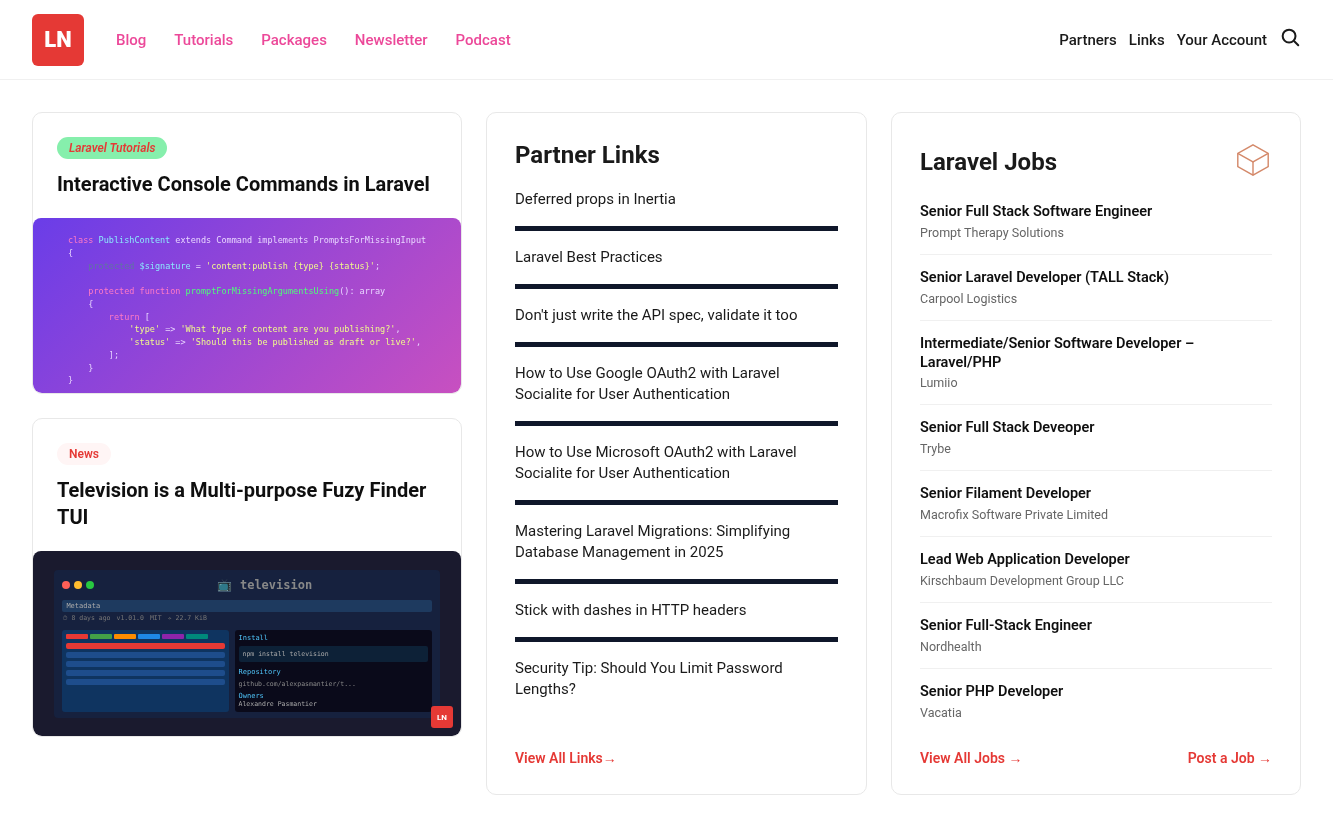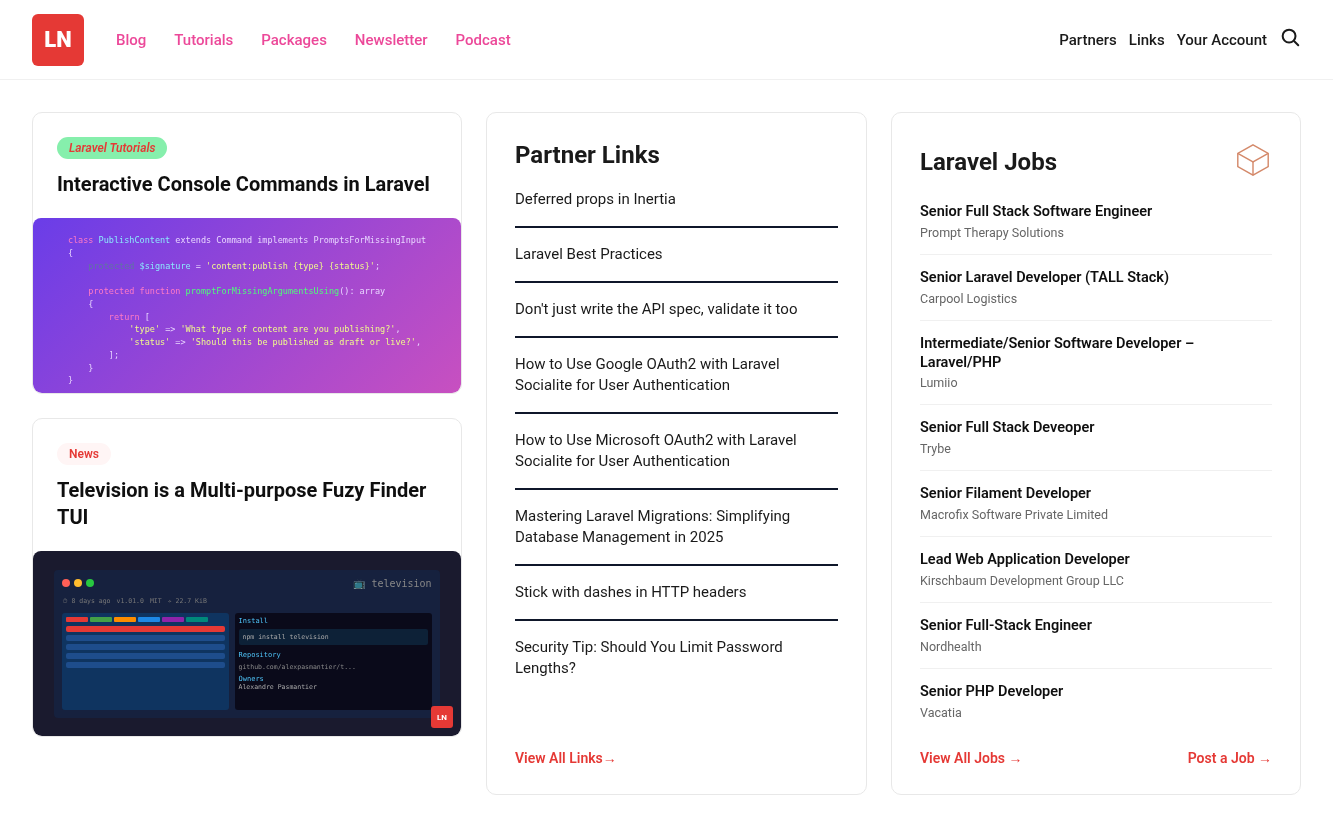--- a/index.html
+++ b/index.html
@@ -233,21 +233,21 @@
     .section-title {
       font-size: 24px;
       font-weight: 700;
       margin-bottom: 20px;
     }
     .link-list {
       list-style: none;
       flex: 1;
     }
     .link-list li {
-      border-top: 2px solid #0f172a;
+      border-top: 5px solid #0f172a;
       padding: 16px 0;
     }
     .link-list li:first-child {
       border-top: none;
       padding-top: 0;
     }
     .link-list li a {
       text-decoration: none;
       color: #1a1a1a;
       font-size: 15px;
@@ -372,23 +372,24 @@
     <div class="article-card">
       <span class="tag tag-news">News</span>
       <div class="article-title">Television is a Multi-purpose Fuzy Finder TUI</div>
       <div class="card-image">
         <div class="tui-preview">
           <div class="tui-inner">
             <div class="tui-bar">
               <div class="tui-dot" style="background:#ff5f57;"></div>
               <div class="tui-dot" style="background:#febc2e;"></div>
               <div class="tui-dot" style="background:#28c840;"></div>
-              <div class="tui-title-bar" style="flex:1; text-align:right; color:#888; font-size:10px; font-family:monospace;">📺 television</div>
+              <div class="tui-title-bar" style="flex:1; text-align:center; color:#888; font-size:12px; font-family:monospace;font-weight:bold;">📺 television</div>
             </div>
             <div style="display:flex; flex-direction:column; gap:2px; margin-bottom:4px;">
+              <div style="background:#1e3a5f; border-radius:2px; padding:2px 4px; font-size:7px; color:#aaa; font-family:monospace;">Metadata</div>
               <div style="display:flex; gap:6px; font-size:6.5px; color:#777; font-family:monospace;">
                 <span>⏱ 8 days ago</span>
                 <span>v1.01.0</span>
                 <span>MIT</span>
                 <span>✧ 22.7 KiB</span>
               </div>
             </div>
             <div class="tui-content">
               <div class="tui-sidebar-section">
                 <div class="tui-tags">

